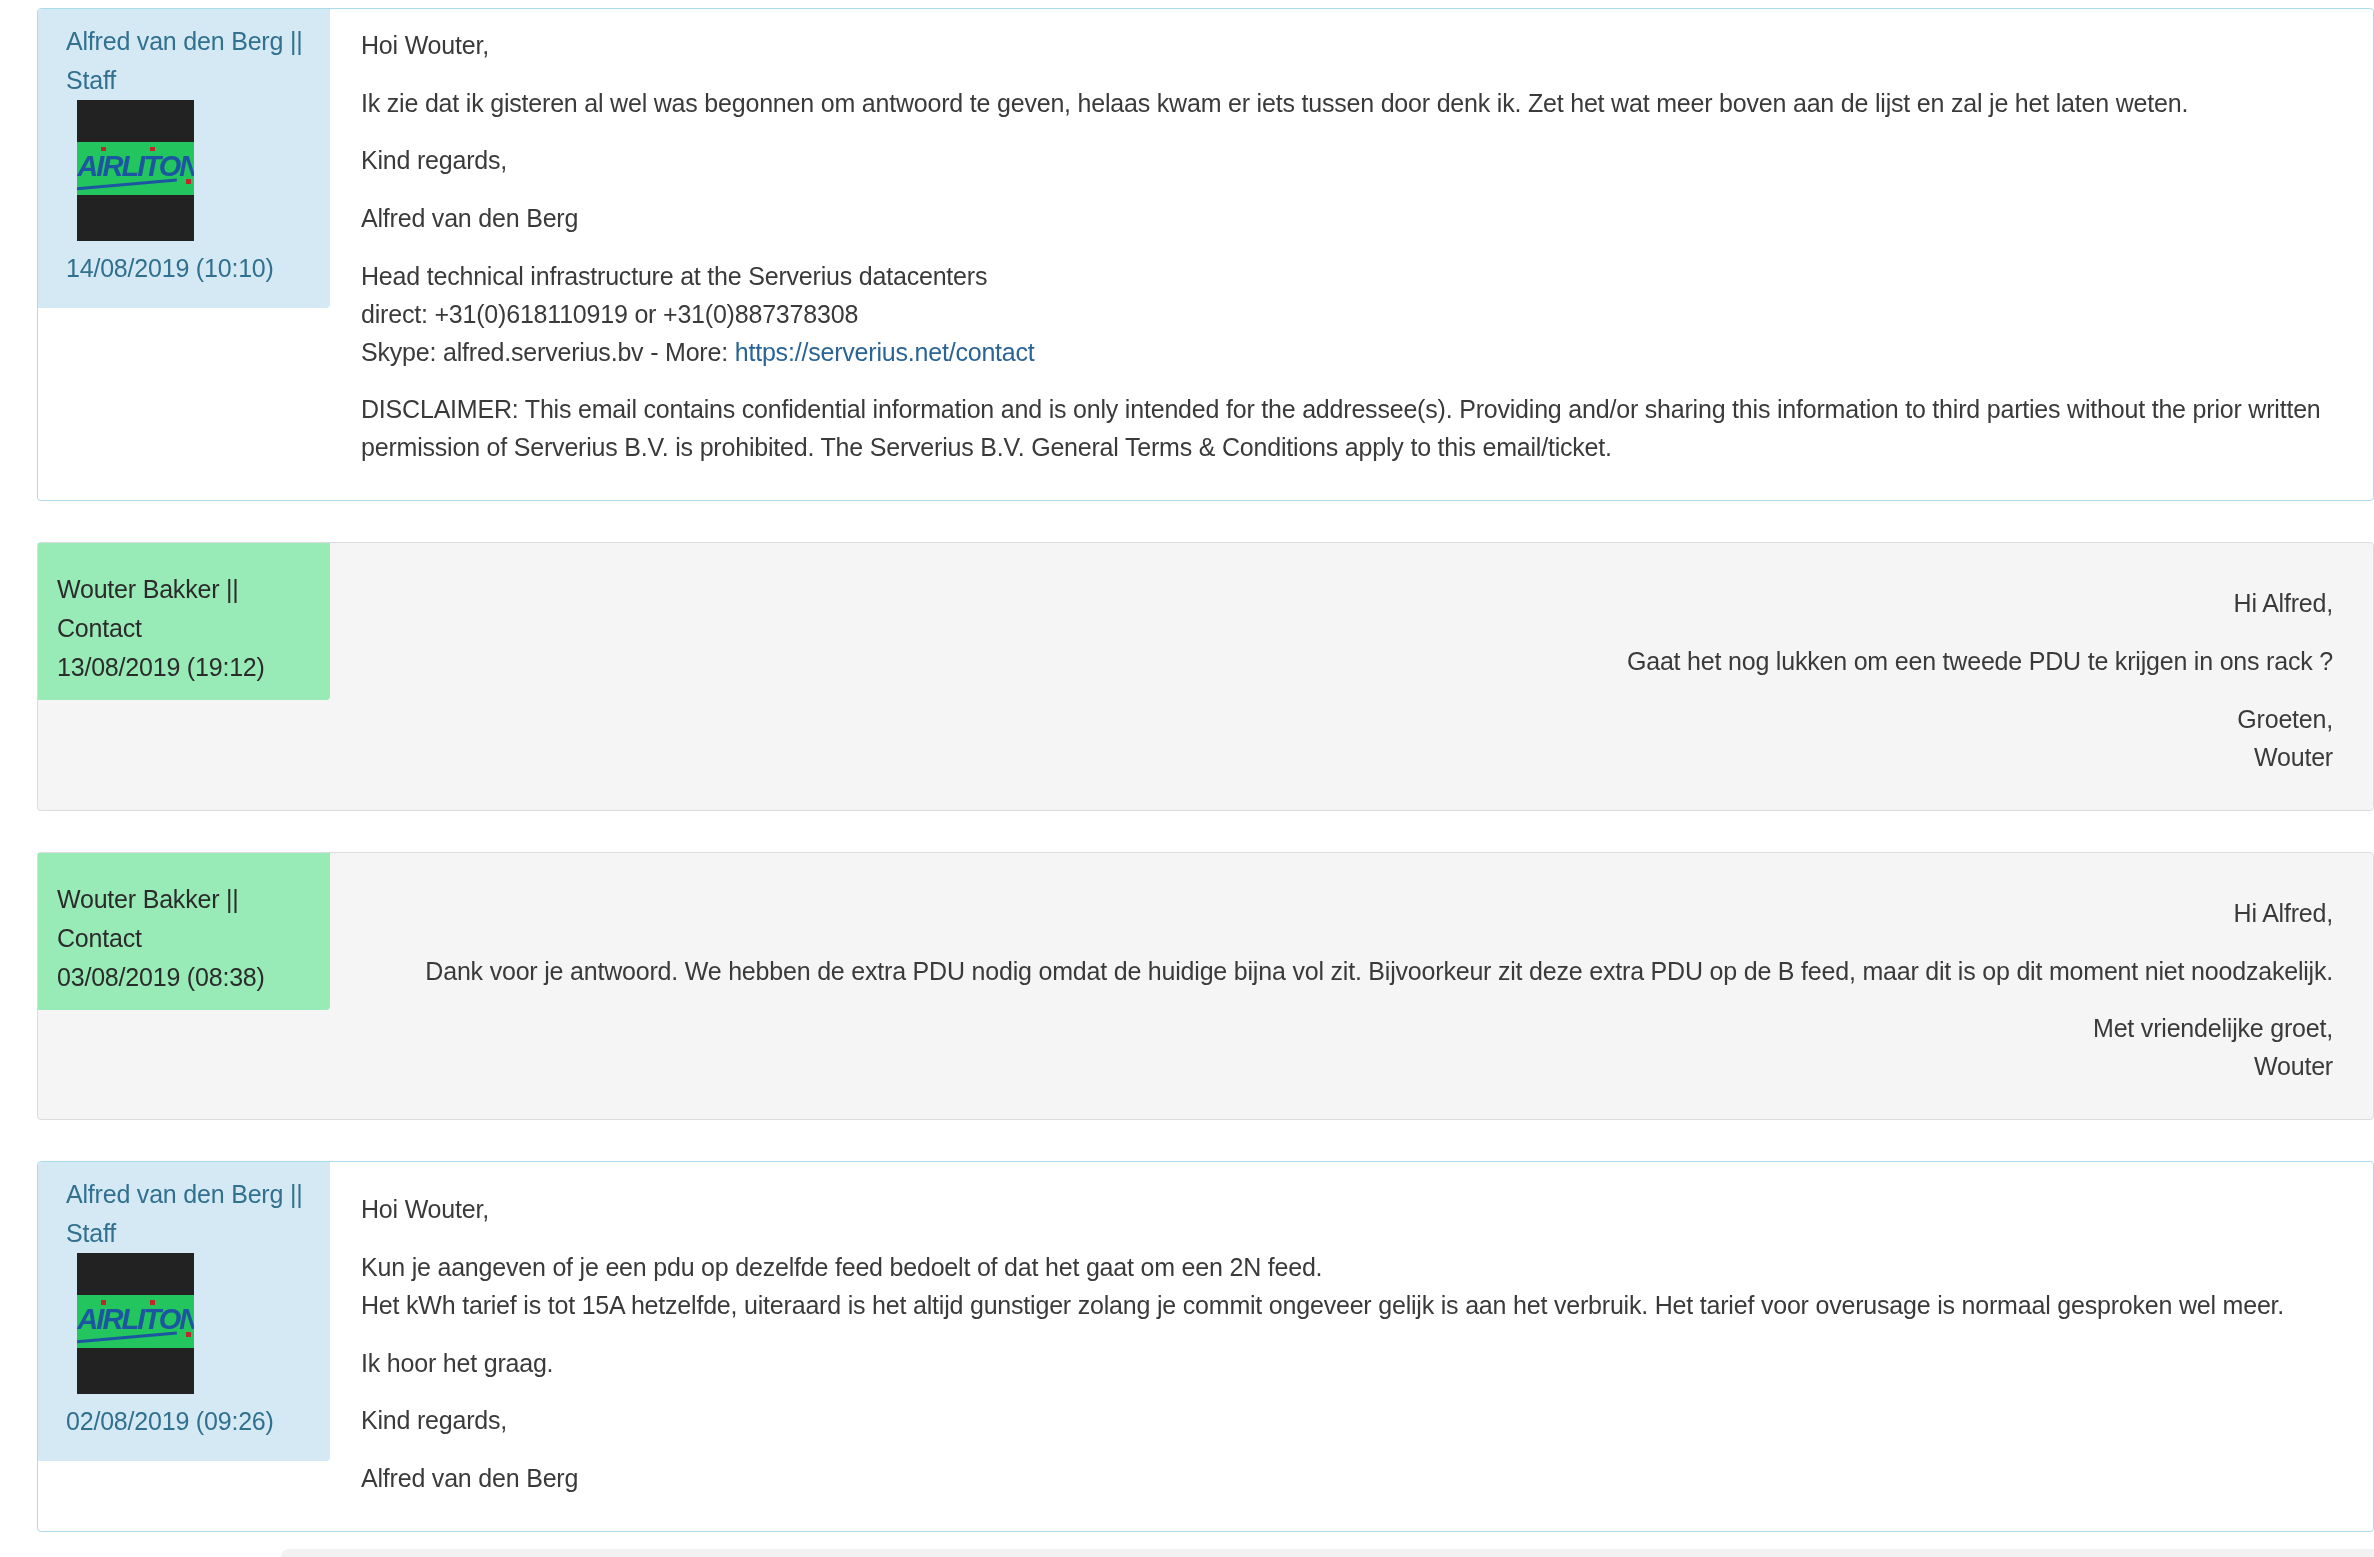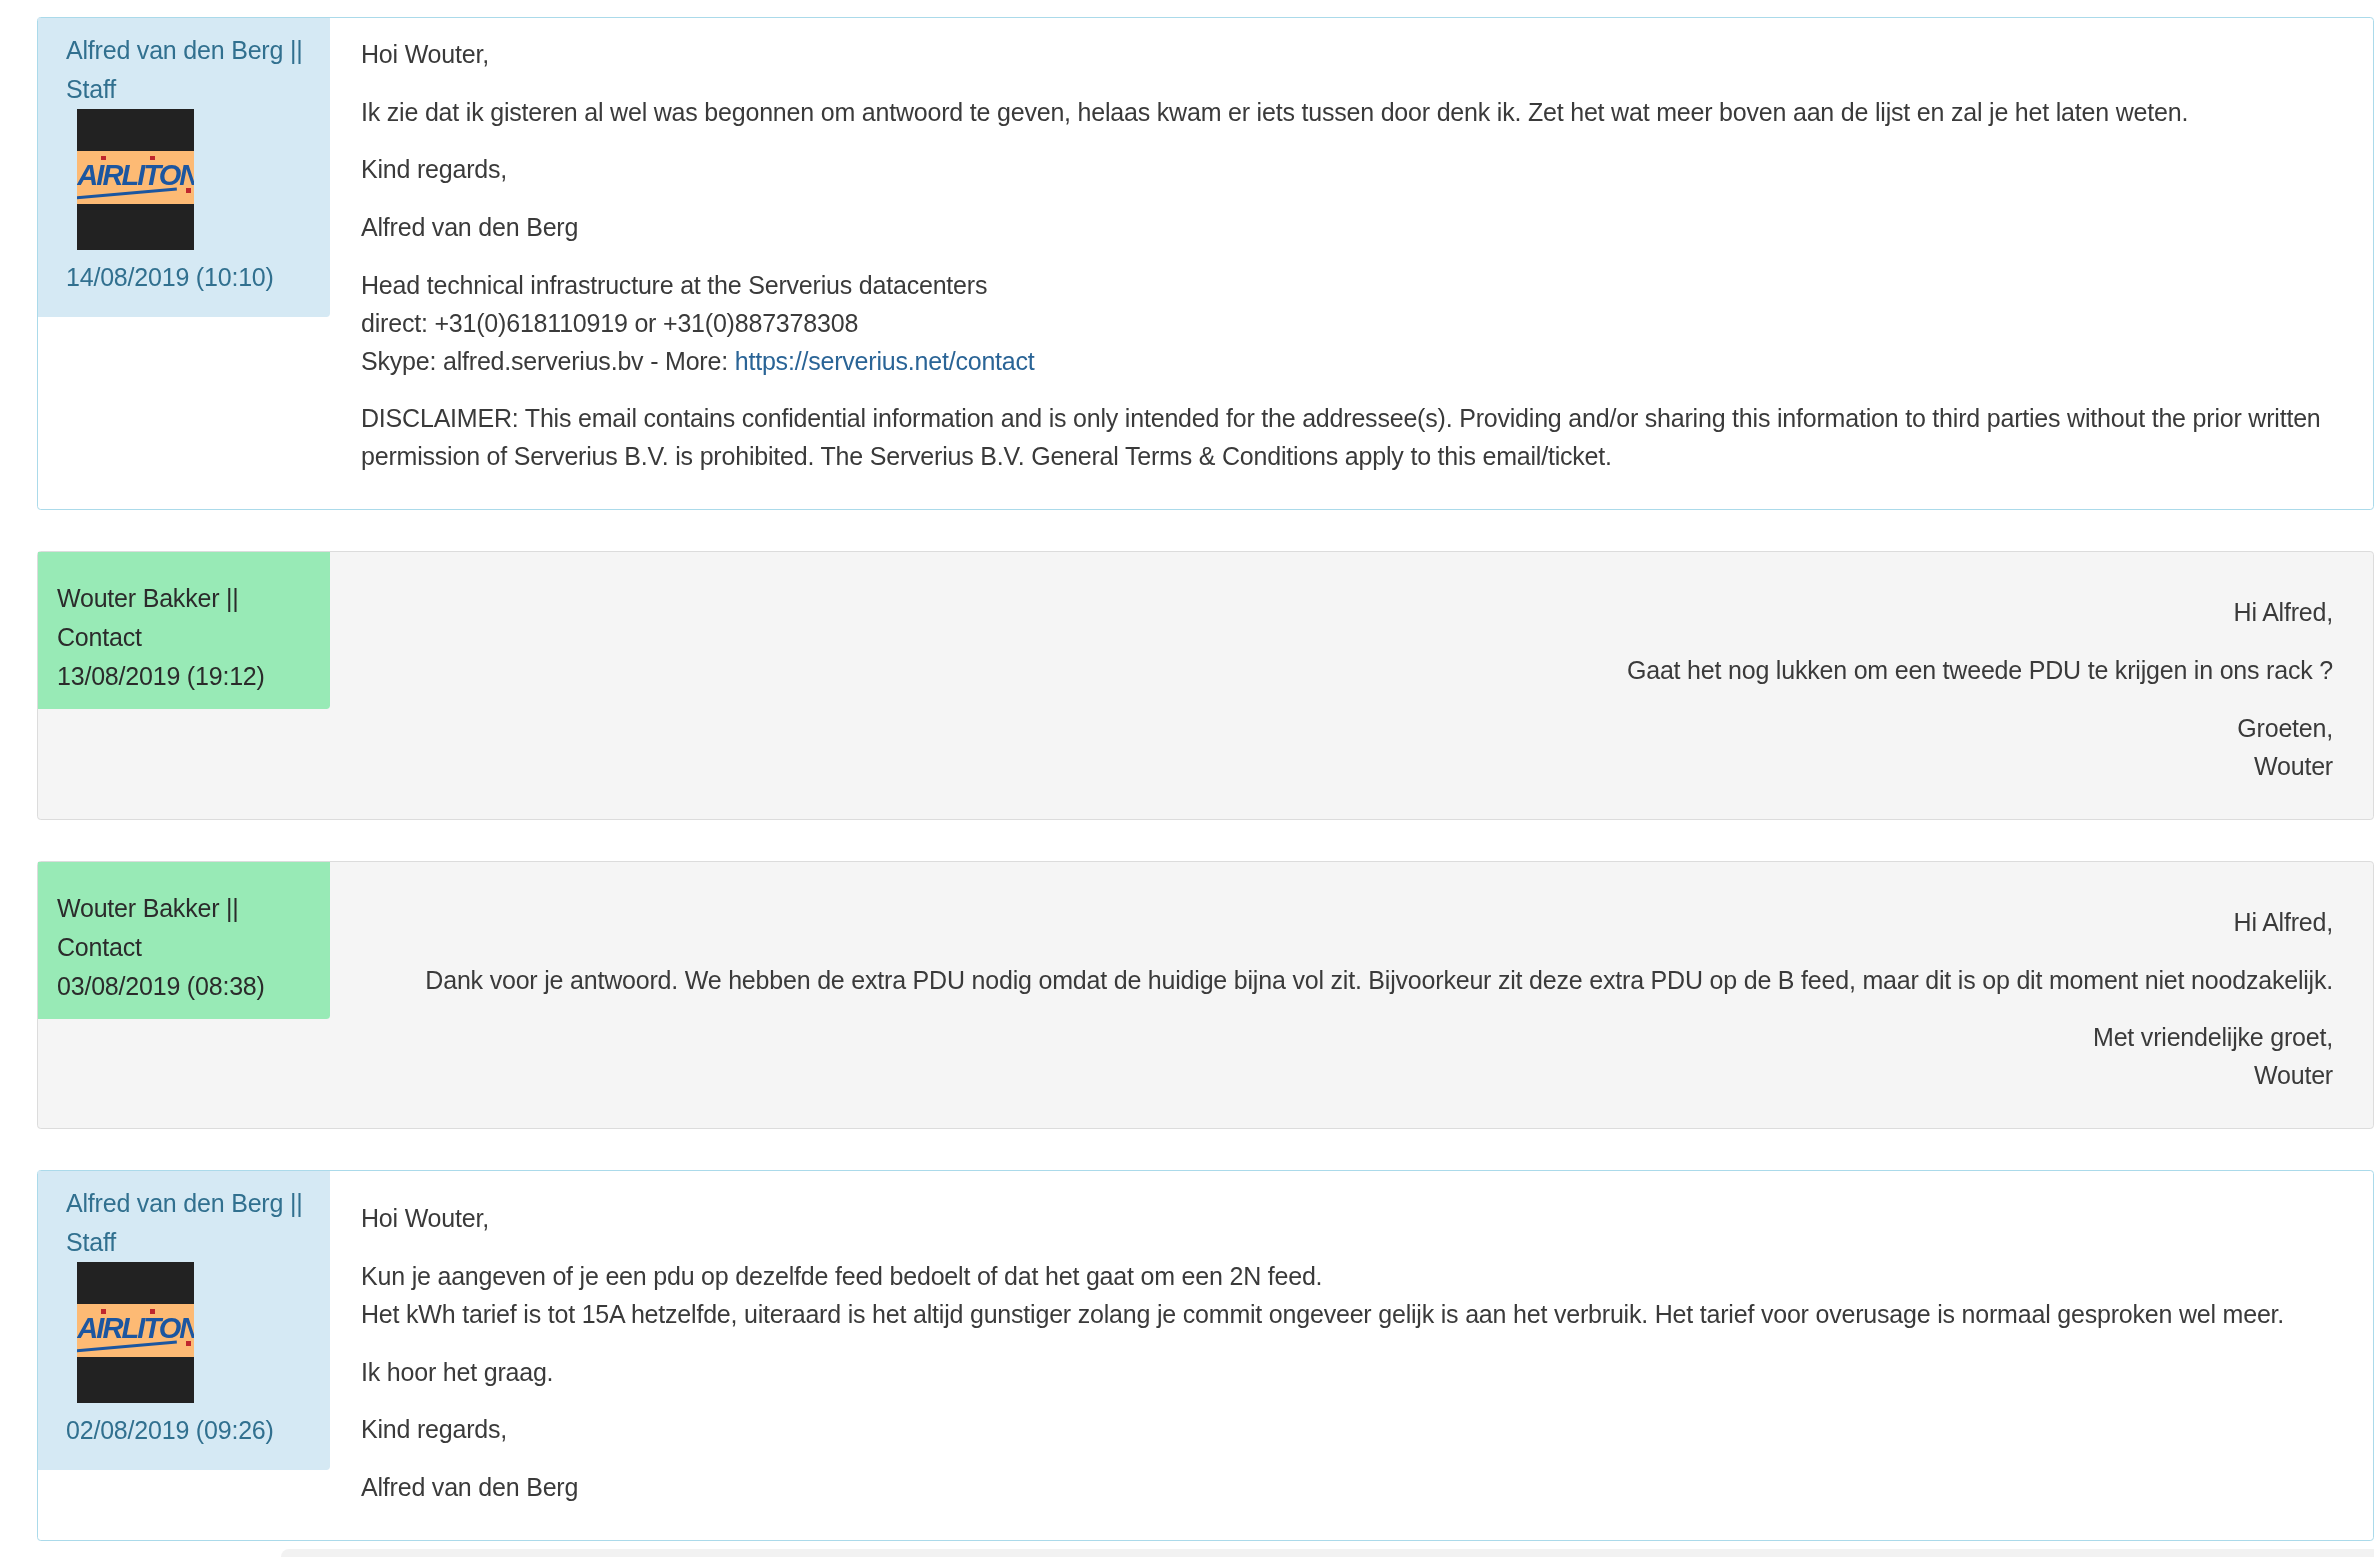--- a/index.html
+++ b/index.html
@@ -2,21 +2,21 @@
 <html style="font-size:15px"><head>
 <meta charset="utf-8">
 <style>
   html,body{margin:0;padding:0;}
   body{
     width:2374px;height:1557px;overflow:hidden;background:#ffffff;
     font-family:"Liberation Sans", sans-serif;
     font-size:25px;line-height:38px;letter-spacing:-0.2px;color:#3a3a3a;
     position:relative;
   }
-  .thread{position:absolute;top:17px;left:37px;right:0;}
+  .thread{position:absolute;top:8px;left:37px;right:0;}
   .msg{
     display:flex;align-items:stretch;border-radius:3.7px;
     margin-bottom:41px;position:relative;
   }
   .msg.staff{background:#ffffff;border:1.9px solid #abdaea;}
   .msg.contact{background:#f5f5f5;border:1.9px solid #dcdcdc;}
   .msg:last-child{margin-bottom:0;}
 
   .side{flex:0 0 292px;width:292px;}
   .label{box-sizing:border-box;width:292px;border-radius:0 0 3.7px 0;}
@@ -24,21 +24,21 @@
   .label.contact-label{background:#98eab6;color:#2b2b2b;padding:27px 17px 13px 19px;}
   .author{font-size:25px;line-height:39px;}
   .date{font-size:25px;line-height:39px;}
   .staff-label .author,.staff-label .date{color:#31708f;}
 
   .avatar{width:117px;height:141px;margin:0 0 7.5px 11.2px;overflow:hidden;background:#222222;}
   .avatar-bar{width:117px;background:#222222;}
   .avatar-bar.top{height:42px;}
   .avatar-bar.bottom{height:45px;}
   .avatar-logo{
-    position:relative;width:117px;height:53px;background:#fdba74;overflow:hidden;
+    position:relative;width:117px;height:53px;background:#22c55e;overflow:hidden;
     color:#1c56a0;font-weight:bold;font-style:italic;
     font-size:29px;line-height:49px;letter-spacing:-1.9px;white-space:nowrap;
   }
   .avatar-logo .dot{position:absolute;width:4.7px;height:4.7px;background:#c0272d;display:block;}
   .avatar-logo .d1{top:4.7px;left:24px;}
   .avatar-logo .d2{top:4.7px;left:73px;}
   .avatar-logo .d3{top:37px;left:109px;}
   .avatar-logo .swoosh{
     position:absolute;display:block;left:-3.7px;bottom:9.4px;width:103px;height:2.8px;
     background:#1c56a0;transform:rotate(-5deg);

